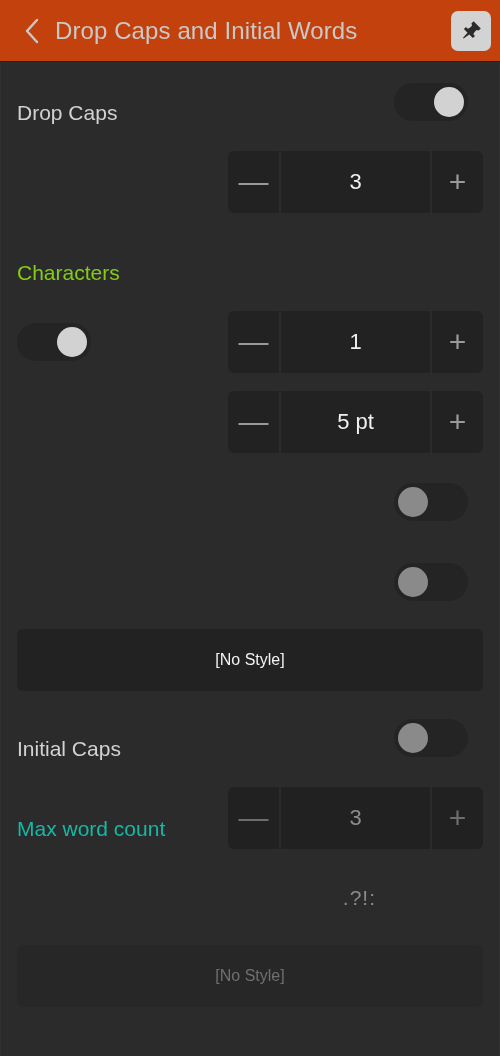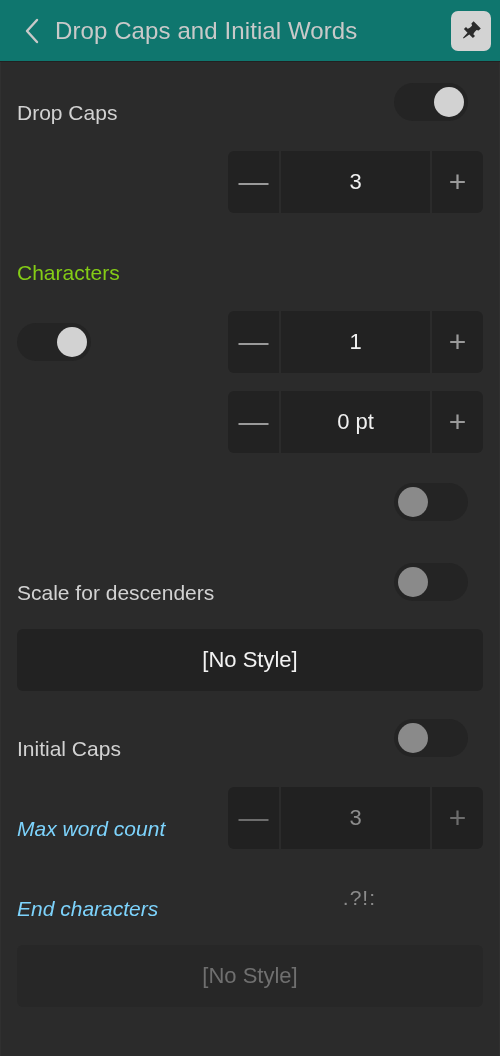--- a/index.html
+++ b/index.html
@@ -19,21 +19,21 @@
     background: #2b2b2b;
   }
 
   
   .header {
     position: relative;
     height: 62px;
     display: flex;
     align-items: center;
     padding: 0 9px 0 14px;
-    background: #0f766e;
+    background: #c2410c;
   }
   .header::after {
     content: "";
     position: absolute;
     left: 0; right: 0; bottom: 0;
     height: 1px;
     background: #212121;
   }
   .back-btn {
     width: 34px;
@@ -75,21 +75,21 @@
     align-items: center;
     padding: 0 17px;
   }
 
   .row-label {
     font-size: 21px;
     color: #d2d2d2;
     white-space: nowrap;
     margin-top: 22px;
   }
-  .row-label.dim { color: #7dd3fc; font-style: italic; }
+  .row-label.dim { color: #14b8a6; }
   .row-label.section { color: #84cc16; }
 
   .spacer { flex: 1 1 auto; }
 
   .row-value {
     font-size: 21px;
     color: #8b8b8b;
     margin-right: 107px;
     letter-spacing: 1px;
   }
@@ -163,21 +163,21 @@
     align-items: center;
   }
   .fullbtn {
     width: 100%;
     height: 62px;
     background: #222222;
     border-radius: 6px;
     display: flex;
     align-items: center;
     justify-content: center;
-    font-size: 22px;
+    font-size: 16px;
     color: #f2f2f2;
   }
   .fullbtn.dimmed {
     background: #272727;
     color: #6f6f6f;
   }
 
   .edge-left, .edge-right {
     position: absolute;
     top: 62px;
@@ -246,33 +246,32 @@
       <div class="stepper">
         <div class="seg minus">—</div>
         <div class="seg value">1</div>
         <div class="seg plus">+</div>
       </div>
     </div>
 
     <div class="row">
       <div class="stepper">
         <div class="seg minus">—</div>
-        <div class="seg value">0 pt</div>
+        <div class="seg value">5 pt</div>
         <div class="seg plus">+</div>
       </div>
     </div>
 
     <div class="row">
       <div class="toggle off toggle-right">
         <div class="knob"></div>
       </div>
     </div>
 
     <div class="row">
-      <div class="row-label">Scale for descenders</div>
       <div class="toggle off toggle-right">
         <div class="knob"></div>
       </div>
     </div>
 
     <div class="fullbtn-wrap">
       <div class="fullbtn">[No Style]</div>
     </div>
 
     <div class="row">
@@ -285,21 +284,20 @@
     <div class="row">
       <div class="row-label dim">Max word count</div>
       <div class="stepper dimmed">
         <div class="seg minus">—</div>
         <div class="seg value">3</div>
         <div class="seg plus">+</div>
       </div>
     </div>
 
     <div class="row">
-      <div class="row-label dim">End characters</div>
       <div class="spacer"></div>
       <div class="row-value">.?!:</div>
     </div>
 
     <div class="fullbtn-wrap">
       <div class="fullbtn dimmed">[No Style]</div>
     </div>
 
   </div>
 </div>

